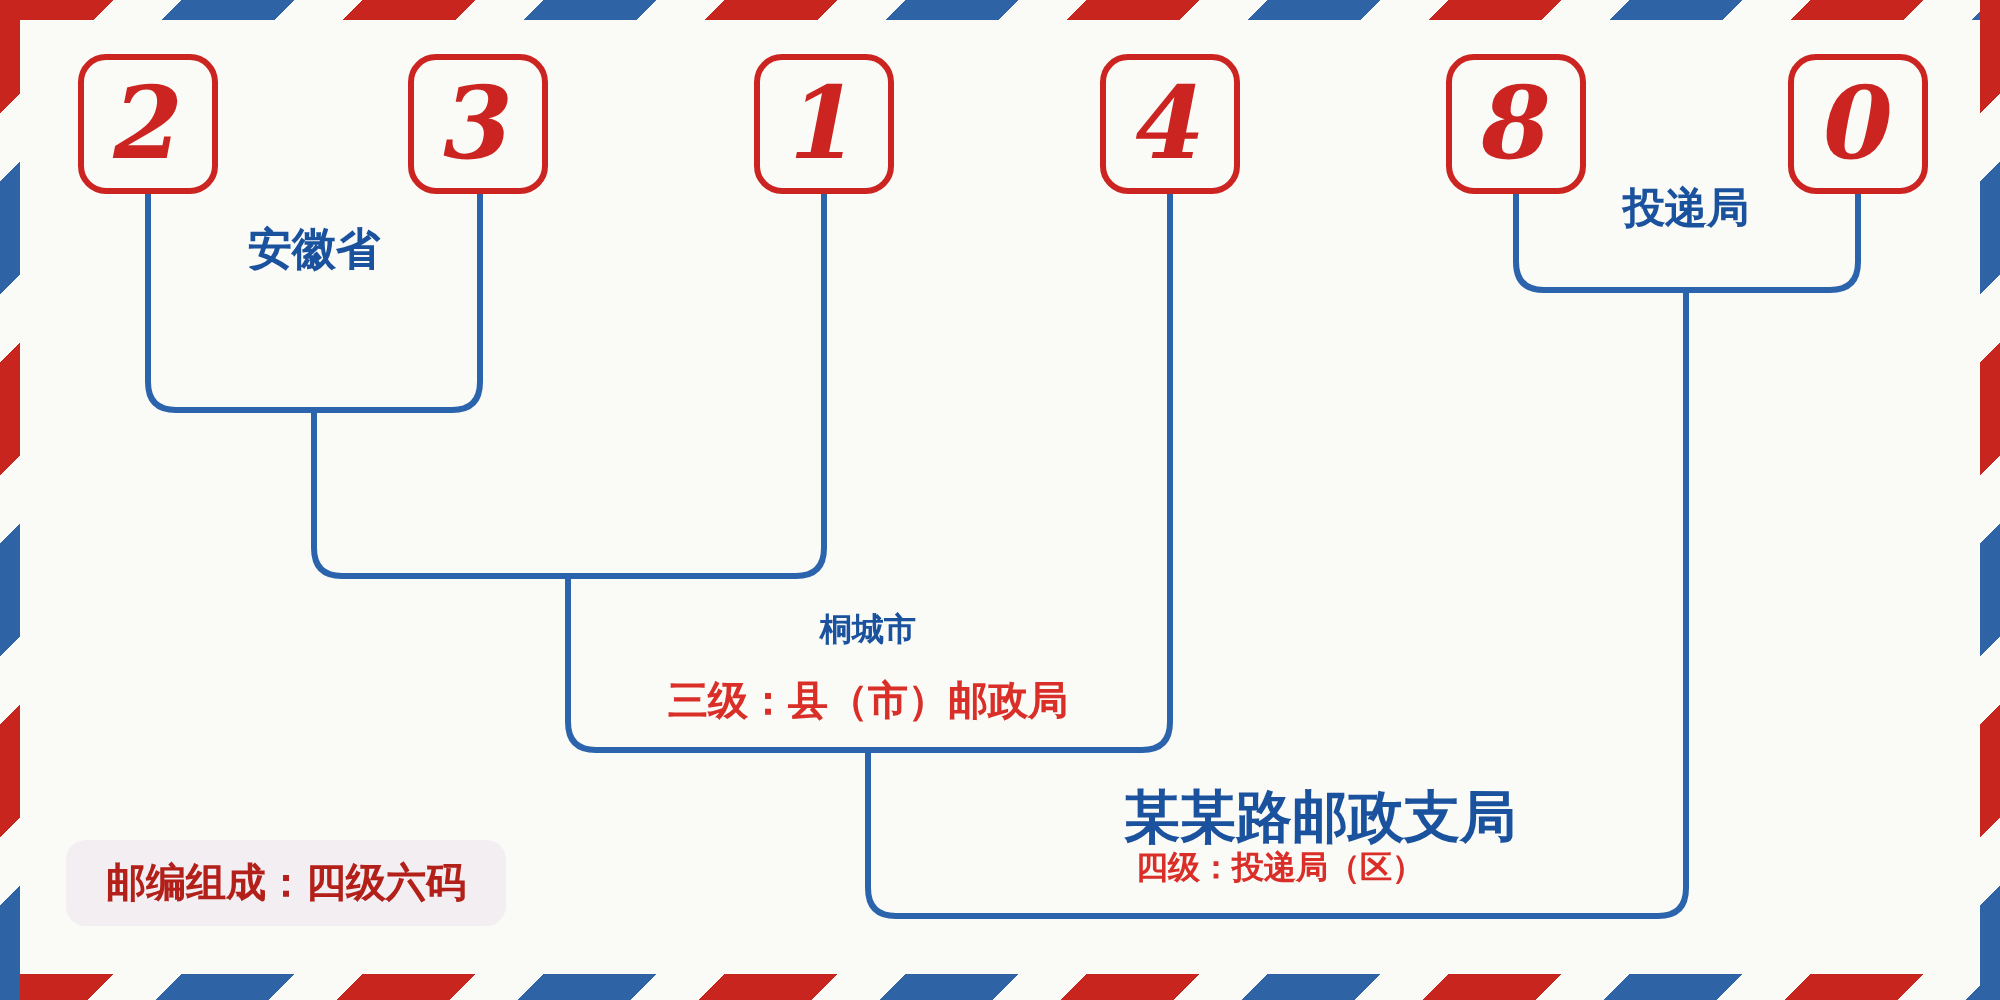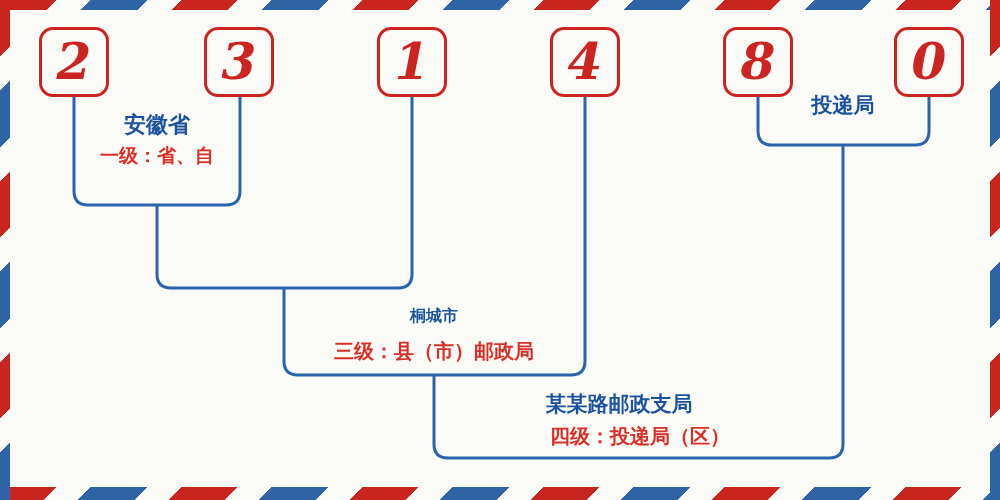--- a/index.html
+++ b/index.html
@@ -32,22 +32,22 @@
   
   .lbl{position:absolute;transform:translateX(-50%);white-space:nowrap;
        font-weight:bold;text-align:center;line-height:1.25;}
   .lbl.blue{color:#1b529e;}
   .lbl.red{color:#da2f28;}
   #lv1-name{left:157px;top:111px;font-size:22px;}
   #lv1-desc{left:157px;top:143px;font-size:19px;line-height:25px;}
   #lv2-desc{left:290px;top:252px;font-size:20px;}
   #lv3-name{left:434px;top:306px;font-size:16px;}
   #lv3-desc{left:434px;top:339px;font-size:20px;text-align:right;}
-  #lv4-name{left:619px;top:391px;font-size:21px;}
-  #lv4-desc{left:640px;top:425px;font-size:20px;font-family:Liberation Mono, monospace;}
+  #lv4-name{left:660px;top:391px;font-size:28px;}
+  #lv4-desc{left:640px;top:425px;font-size:16px;}
   #delivery-lbl{left:843px;top:92px;font-size:21px;}
   
   #badge{
     position:absolute;left:33px;top:420px;width:220px;height:43px;
     background:#f2eef2;border-radius:10px;
     display:flex;align-items:center;justify-content:center;
     color:#b3201a;font-size:20px;font-weight:bold;white-space:nowrap;
   }
 </style>
 </head>
@@ -70,26 +70,26 @@
 
   <div class="digit-box" style="left:39px">2</div>
   <div class="digit-box" style="left:204px">3</div>
   <div class="digit-box" style="left:377px">1</div>
   <div class="digit-box" style="left:550px">4</div>
   <div class="digit-box" style="left:723px">8</div>
   <div class="digit-box" style="left:894px">0</div>
 
   <div class="lbl blue" id="lv1-name">安徽省</div>
   <div class="lbl red" id="lv1-desc">
-    <div>一级：省、自</div>
   </div>
 
 
   <div class="lbl blue" id="lv3-name">桐城市</div>
   <div class="lbl red" id="lv3-desc">三级：县（市）邮政局</div>
 
   <div class="lbl blue" id="lv4-name">某某路邮政支局</div>
   <div class="lbl red" id="lv4-desc">四级：投递局（区）</div>
 
   <div class="lbl blue" id="delivery-lbl">投递局</div>
 
+  <div id="badge">邮编组成：四级六码</div>
 
 </div>
 
 </body></html>

